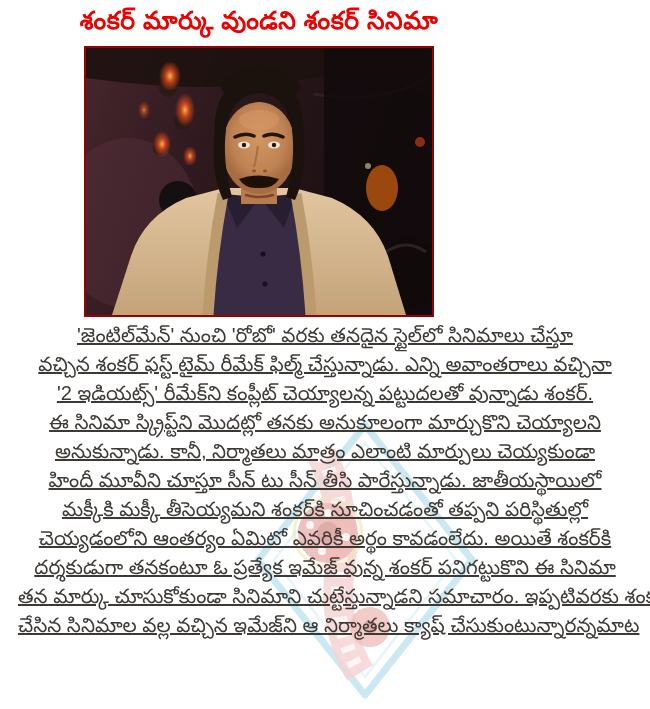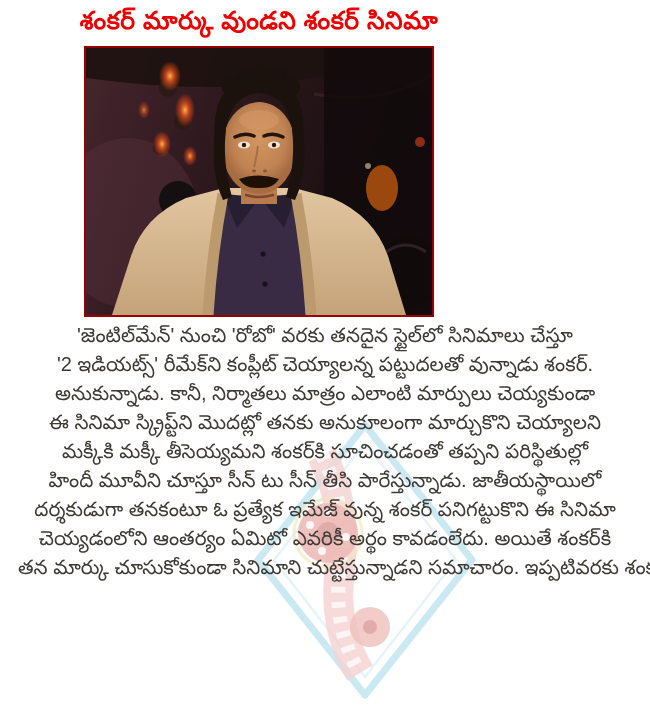--- a/index.html
+++ b/index.html
@@ -49,20 +49,21 @@
     z-index:0;
     pointer-events:none;
   }
   .article-body{
     position:relative;
     z-index:1;
     padding:0 18px;
     text-align:center;
     color:var(--body-text,#3d3a35);
     font-size:20px;
+    text-decoration:underline;
   }
   .article-line{
     line-height:29px;
     height:29px;
     white-space:nowrap;
   }
 </style>
 </head>
 <body>
 
@@ -186,24 +187,26 @@
         <circle cx="96" cy="122" r="4" fill="#fbe9e6"></circle>
         <circle cx="72" cy="136" r="4" fill="#fbe9e6"></circle>
         <circle cx="60" cy="110" r="4" fill="#fbe9e6"></circle>
         <circle cx="120" cy="212" r="20" fill="#d97a70" opacity="0.85"></circle>
         <circle cx="120" cy="212" r="7" fill="#b94a42"></circle>
       </svg>
     </div>
 
     <div class="article-body">
       <div class="article-line">'జెంటిల్‌మేన్' నుంచి 'రోబో' వరకు తనదైన స్టైల్‌లో సినిమాలు చేస్తూ</div>
+      <div class="article-line">వచ్చిన శంకర్ ఫస్ట్ టైమ్ రీమేక్ ఫిల్మ్ చేస్తున్నాడు. ఎన్ని అవాంతరాలు వచ్చినా</div>
       <div class="article-line">'2 ఇడియట్స్' రీమేక్‌ని కంప్లీట్ చెయ్యాలన్న పట్టుదలతో వున్నాడు శంకర్.</div>
+      <div class="article-line">ఈ సినిమా స్క్రిప్ట్‌ని మొదట్లో తనకు అనుకూలంగా మార్చుకొని చెయ్యాలని</div>
       <div class="article-line">అనుకున్నాడు. కానీ, నిర్మాతలు మాత్రం ఎలాంటి మార్పులు చెయ్యకుండా</div>
-      <div class="article-line">ఈ సినిమా స్క్రిప్ట్‌ని మొదట్లో తనకు అనుకూలంగా మార్చుకొని చెయ్యాలని</div>
+      <div class="article-line">హిందీ మూవీని చూస్తూ సీన్ టు సీన్ తీసి పారేస్తున్నాడు. జాతీయస్థాయిలో</div>
       <div class="article-line">మక్కీకి మక్కీ తీసెయ్యమని శంకర్‌కి సూచించడంతో తప్పని పరిస్థితుల్లో</div>
-      <div class="article-line">హిందీ మూవీని చూస్తూ సీన్ టు సీన్ తీసి పారేస్తున్నాడు. జాతీయస్థాయిలో</div>
+      <div class="article-line">చెయ్యడంలోని ఆంతర్యం ఏమిటో ఎవరికీ అర్థం కావడంలేదు. అయితే శంకర్‌కి</div>
       <div class="article-line">దర్శకుడుగా తనకంటూ ఓ ప్రత్యేక ఇమేజ్ వున్న శంకర్ పనిగట్టుకొని ఈ సినిమా</div>
-      <div class="article-line">చెయ్యడంలోని ఆంతర్యం ఏమిటో ఎవరికీ అర్థం కావడంలేదు. అయితే శంకర్‌కి</div>
       <div class="article-line">తన మార్కు చూసుకోకుండా సినిమాని చుట్టేస్తున్నాడని సమాచారం. ఇప్పటివరకు శంకర్</div>
+      <div class="article-line">చేసిన సినిమాల వల్ల వచ్చిన ఇమేజ్‌ని ఆ నిర్మాతలు క్యాష్ చేసుకుంటున్నారన్నమాట</div>
     </div>
   </div>
 
 </div>
 
 </body></html>

